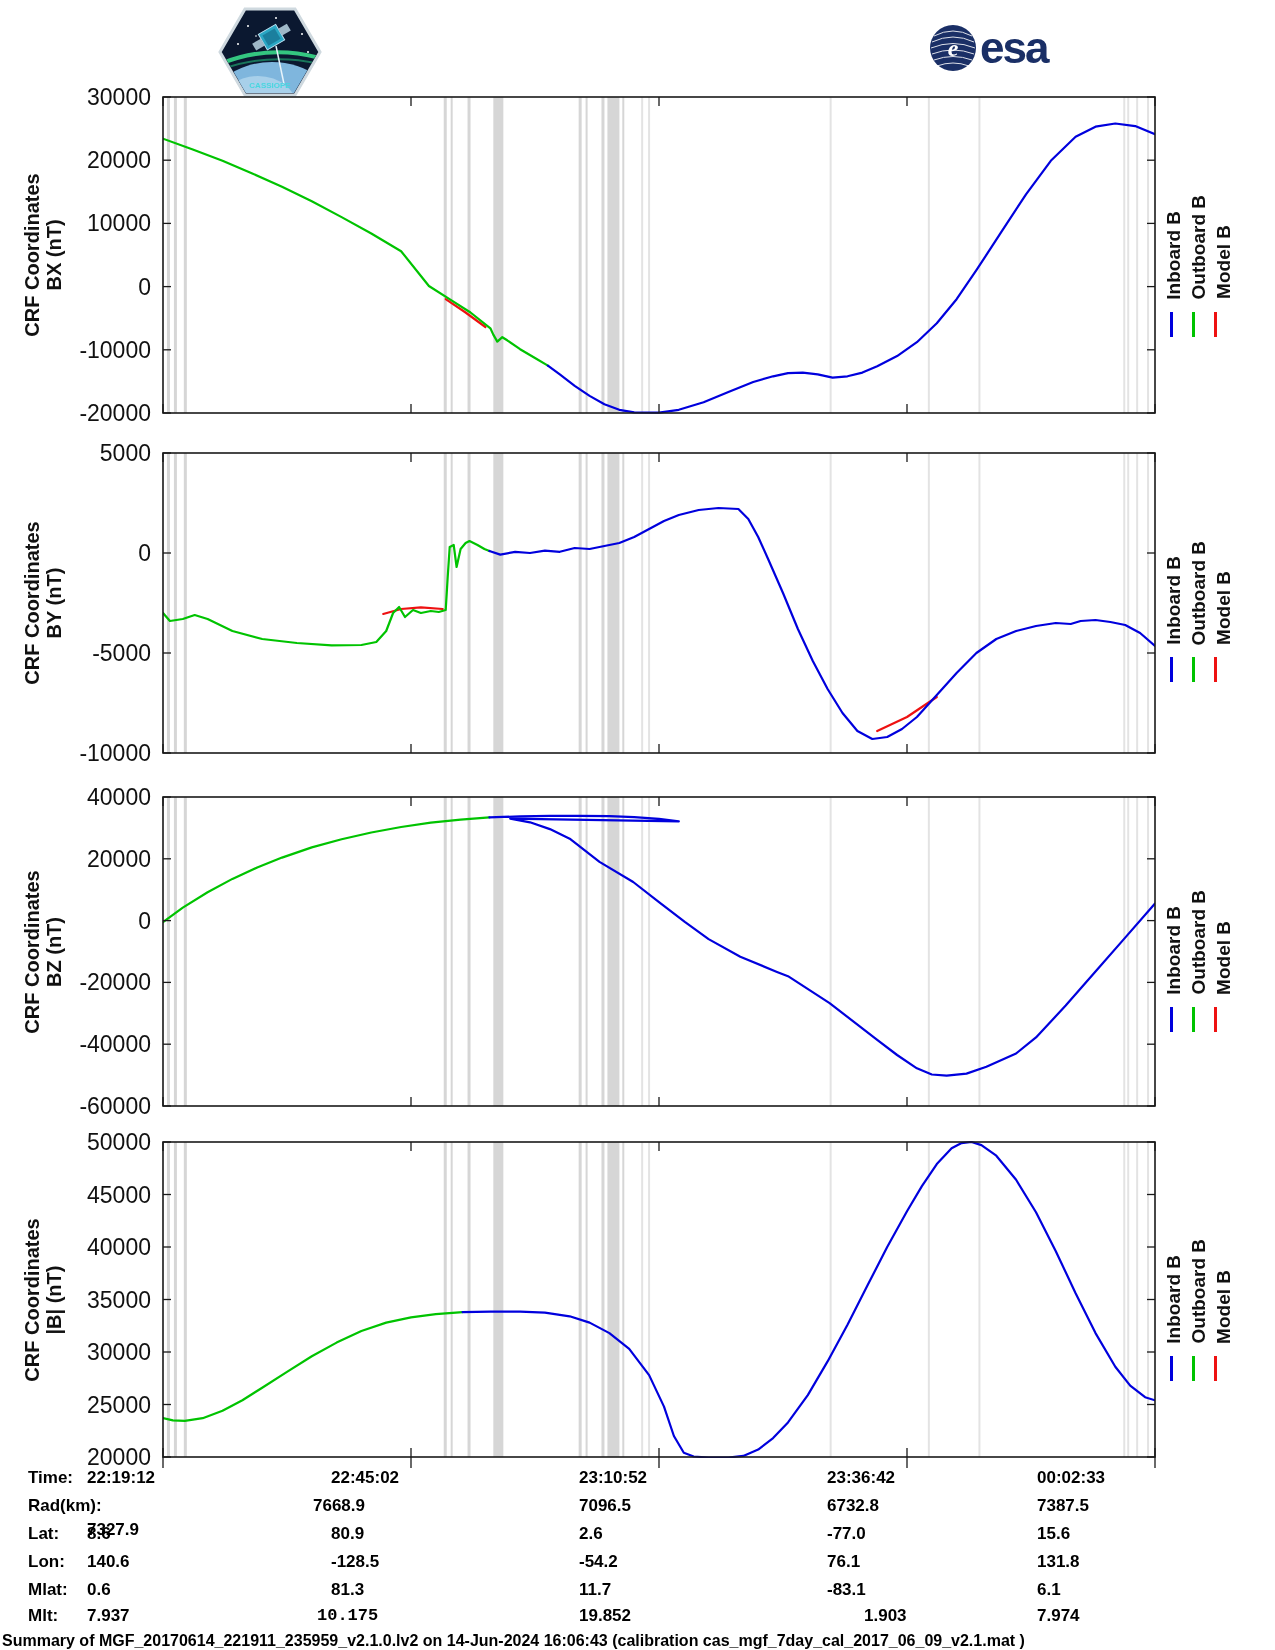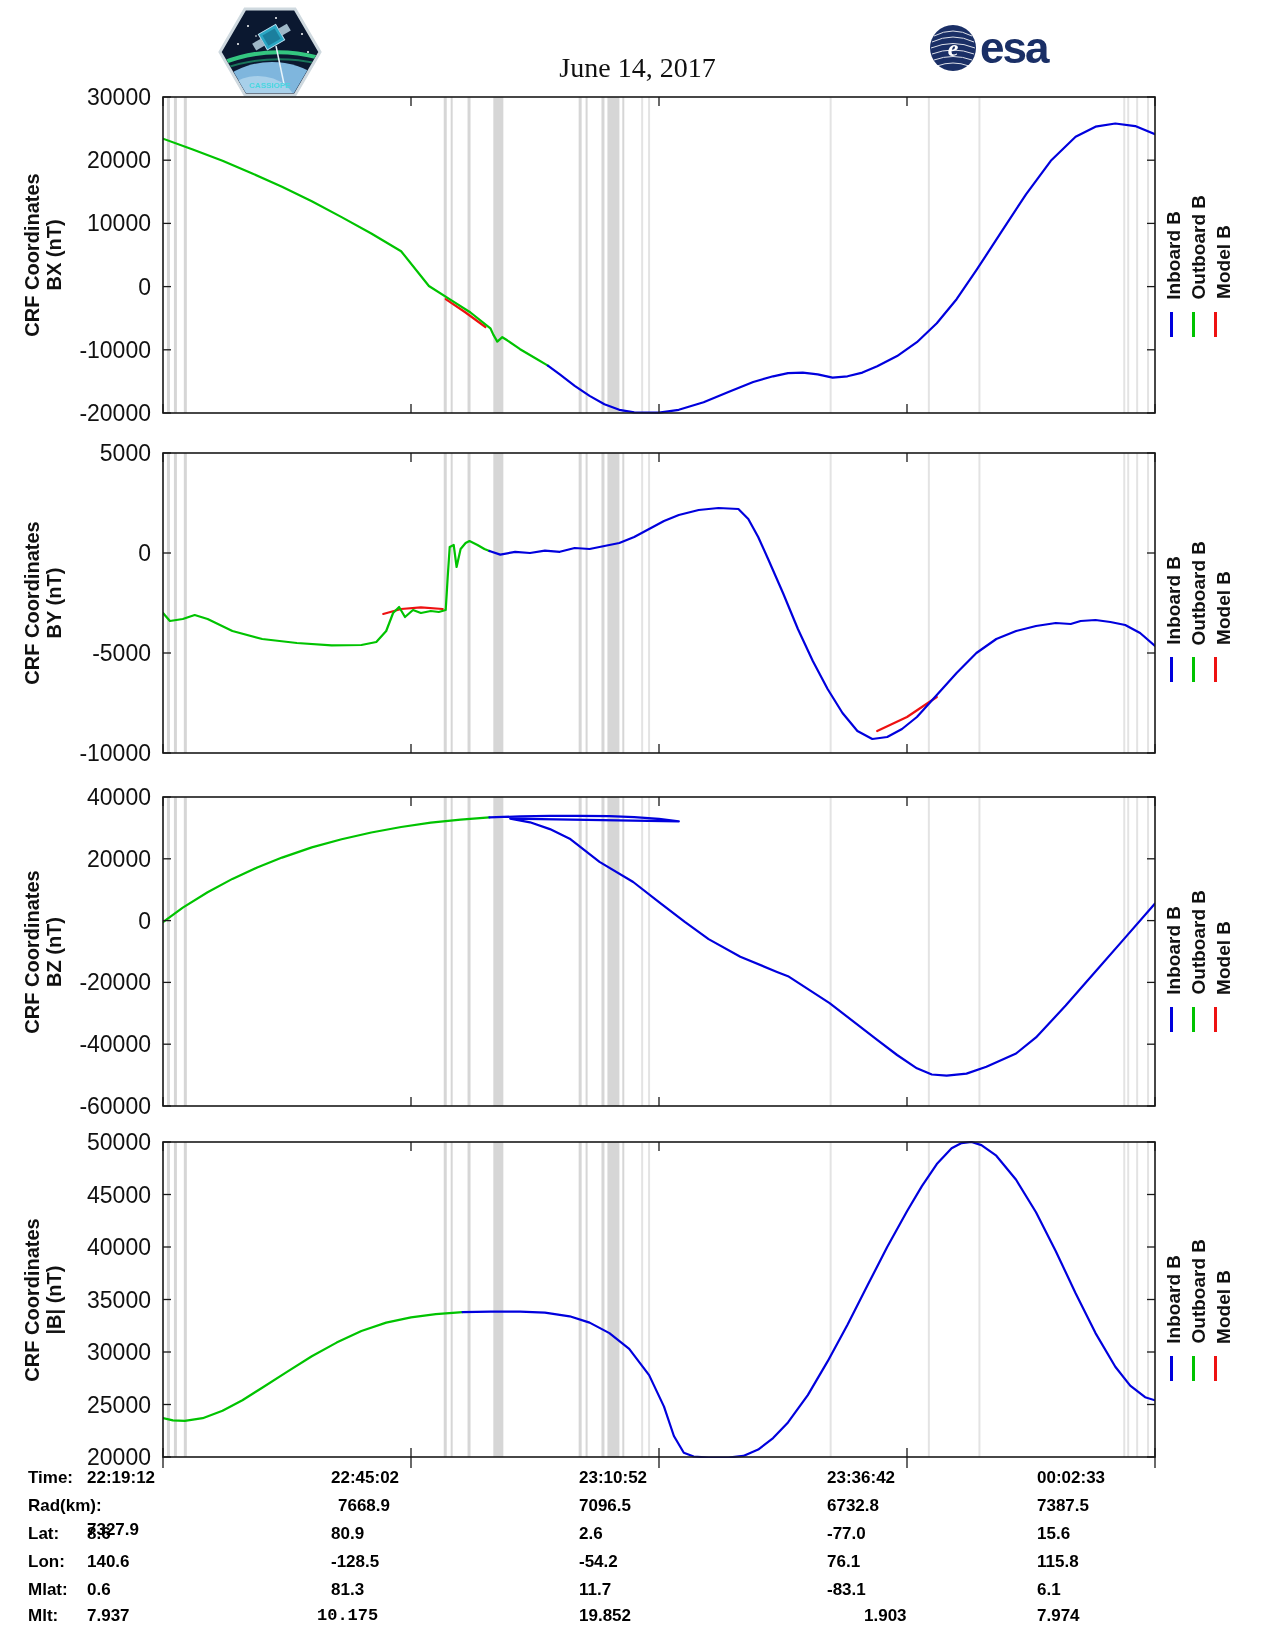--- a/index.html
+++ b/index.html
@@ -55,21 +55,20 @@
         <rect x="44" y="22" width="20" height="18" fill="#2aa7c4" stroke="#bde" stroke-width="1"></rect>
         <rect x="47" y="25" width="14" height="12" fill="#1b7f9e"></rect>
         <rect x="34" y="27" width="10" height="8" fill="#9fb8c8"></rect>
         <rect x="64" y="27" width="10" height="8" fill="#9fb8c8"></rect>
       </g>
       <line x1="58" y1="40" x2="66" y2="78" stroke="#e8f4fb" stroke-width="1.5"></line>
       <text x="52" y="82" text-anchor="middle" font-size="8" font-weight="bold" fill="#49d6e0" font-family="Liberation Sans, sans-serif">CASSIOPE</text>
     </g>
   </svg>
 
-  <div class="date">June 14, 2017</div>
 
   <div class="esa">
     <svg width="50" height="52" viewBox="0 0 50 52">
       <circle cx="25" cy="26" r="23" fill="#1a2f66"></circle>
       <g stroke="#ffffff" stroke-width="1" fill="none" opacity="0.85">
         <path d="M6,14 Q 25,4 44,14"></path>
           <path d="M4,20 Q 25,10 46,20"></path>
         <path d="M3,26 Q 25,17 47,26"></path>
           <path d="M4,32 Q 25,24 46,32"></path>
         <path d="M6,38 Q 25,31 44,38"></path>
@@ -387,52 +386,53 @@
         <span class="rlabel">Time:</span>
         <span class="cell" style="left: 87px;">22:19:12</span>
         <span class="cell" style="left: 331px;">22:45:02</span>
         <span class="cell" style="left: 579px;">23:10:52</span>
         <span class="cell" style="left: 827px;">23:36:42</span>
         <span class="cell" style="left: 1037px;">00:02:33</span>
       </div>
       <div class="trow" style="top: 1496px;">
         <span class="rlabel">Rad(km):</span>
         <span class="cell" style="left: 87px; margin-top: 24px;">7327.9</span>
-        <span class="cell" style="left: 338px;">7668.9</span>
+        <span class="cell" style="left: 313px;">7668.9</span>
         <span class="cell" style="left: 579px;">7096.5</span>
         <span class="cell" style="left: 827px;">6732.8</span>
         <span class="cell" style="left: 1037px;">7387.5</span>
       </div>
       <div class="trow" style="top: 1524px;">
         <span class="rlabel">Lat:</span>
         <span class="cell" style="left: 87px;">8.6</span>
         <span class="cell" style="left: 331px;">80.9</span>
         <span class="cell" style="left: 579px;">2.6</span>
         <span class="cell" style="left: 827px;">-77.0</span>
         <span class="cell" style="left: 1037px;">15.6</span>
       </div>
       <div class="trow" style="top: 1552px;">
         <span class="rlabel">Lon:</span>
         <span class="cell" style="left: 87px;">140.6</span>
         <span class="cell" style="left: 331px;">-128.5</span>
         <span class="cell" style="left: 579px;">-54.2</span>
         <span class="cell" style="left: 827px;">76.1</span>
-        <span class="cell" style="left: 1037px;">115.8</span>
+        <span class="cell" style="left: 1037px;">131.8</span>
       </div>
       <div class="trow" style="top: 1580px;">
         <span class="rlabel">Mlat:</span>
         <span class="cell" style="left: 87px;">0.6</span>
         <span class="cell" style="left: 331px;">81.3</span>
         <span class="cell" style="left: 579px;">11.7</span>
         <span class="cell" style="left: 827px;">-83.1</span>
         <span class="cell" style="left: 1037px;">6.1</span>
       </div>
       <div class="trow" style="top: 1606px;">
         <span class="rlabel">Mlt:</span>
         <span class="cell" style="left: 87px;">7.937</span>
         <span class="cell" style="left: 317px; font-family: Liberation Mono, monospace;">10.175</span>
         <span class="cell" style="left: 579px;">19.852</span>
         <span class="cell" style="left: 864px;">1.903</span>
         <span class="cell" style="left: 1037px;">7.974</span>
       </div>
     </div>
+  <div class="summary">Summary of MGF_20170614_221911_235959_v2.1.0.lv2 on 14-Jun-2024 16:06:43 (calibration cas_mgf_7day_cal_2017_06_09_v2.1.mat )</div>
 
 </div>
 
 </body></html>

